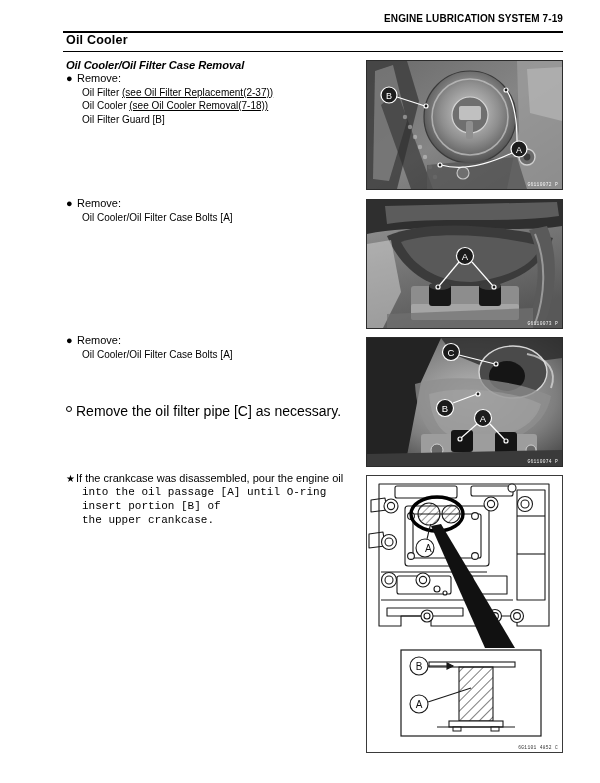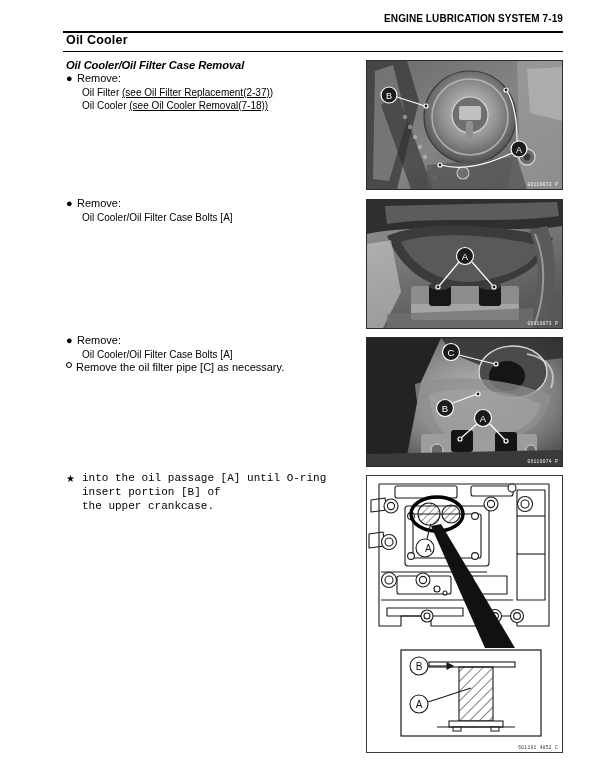--- a/index.html
+++ b/index.html
@@ -77,23 +77,24 @@
   .bullet-dot { font-size: 8px; }
   .sub-line {
     font-size: 10px;
     line-height: 13.6px;
     padding-left: 16px;
     white-space: nowrap;
   }
   .sub-line u { text-decoration: underline; }
   .note {
     position: relative;
-    font-size: 11px;
+    font-size: 14px;
     line-height: 13.6px;
     padding-left: 10px;
+    margin-top: 44px;
   }
   .note .marker-circle {
     position: absolute;
     left: 0;
     top: 1px;
     width: 6px;
     height: 6px;
     border: 1px solid #000;
     border-radius: 50%;
     box-sizing: border-box;
@@ -158,20 +159,21 @@
   <div class="step">
     <span class="marker bullet-dot">●</span>
     <span>Remove:</span>
   </div>
   <div class="sub-line">
     <span>Oil Filter </span><u>(see Oil Filter Replacement(2-37))</u>
   </div>
   <div class="sub-line">
     <span>Oil Cooler </span><u>(see Oil Cooler Removal(7-18))</u>
   </div>
+  <div class="sub-line">Oil Filter Guard [B]</div>
 </div>
 
 <div class="text-col" style="top:197px;">
   <div class="step">
     <span class="marker bullet-dot">●</span>
     <span>Remove:</span>
   </div>
   <div class="sub-line">Oil Cooler/Oil Filter Case Bolts [A]</div>
 </div>
 
@@ -183,20 +185,21 @@
   <div class="sub-line">Oil Cooler/Oil Filter Case Bolts [A]</div>
   <div class="note">
     <span class="marker-circle"></span>
     <span>Remove the oil filter pipe [C] as necessary.</span>
   </div>
 </div>
 
 <div class="text-col" style="top:472px;">
   <div class="star-para">
     <span class="marker-star">★</span>
+    <span>If the crankcase was disassembled, pour the engine oil</span>
     <span class="cont">into the oil passage [A] until O-ring insert portion [B] of</span>
     <span class="cont">the upper crankcase.</span>
   </div>
 </div>
 
 <div class="figure fig-photo" style="top:60px; height:130px;">
   <svg class="fig-svg" viewBox="0 0 195 128" preserveAspectRatio="none">
     <defs>
       <radialGradient id="g1c" cx="50%" cy="45%" r="58%">
         <stop offset="0%" stop-color="#cfcfcf"></stop>

